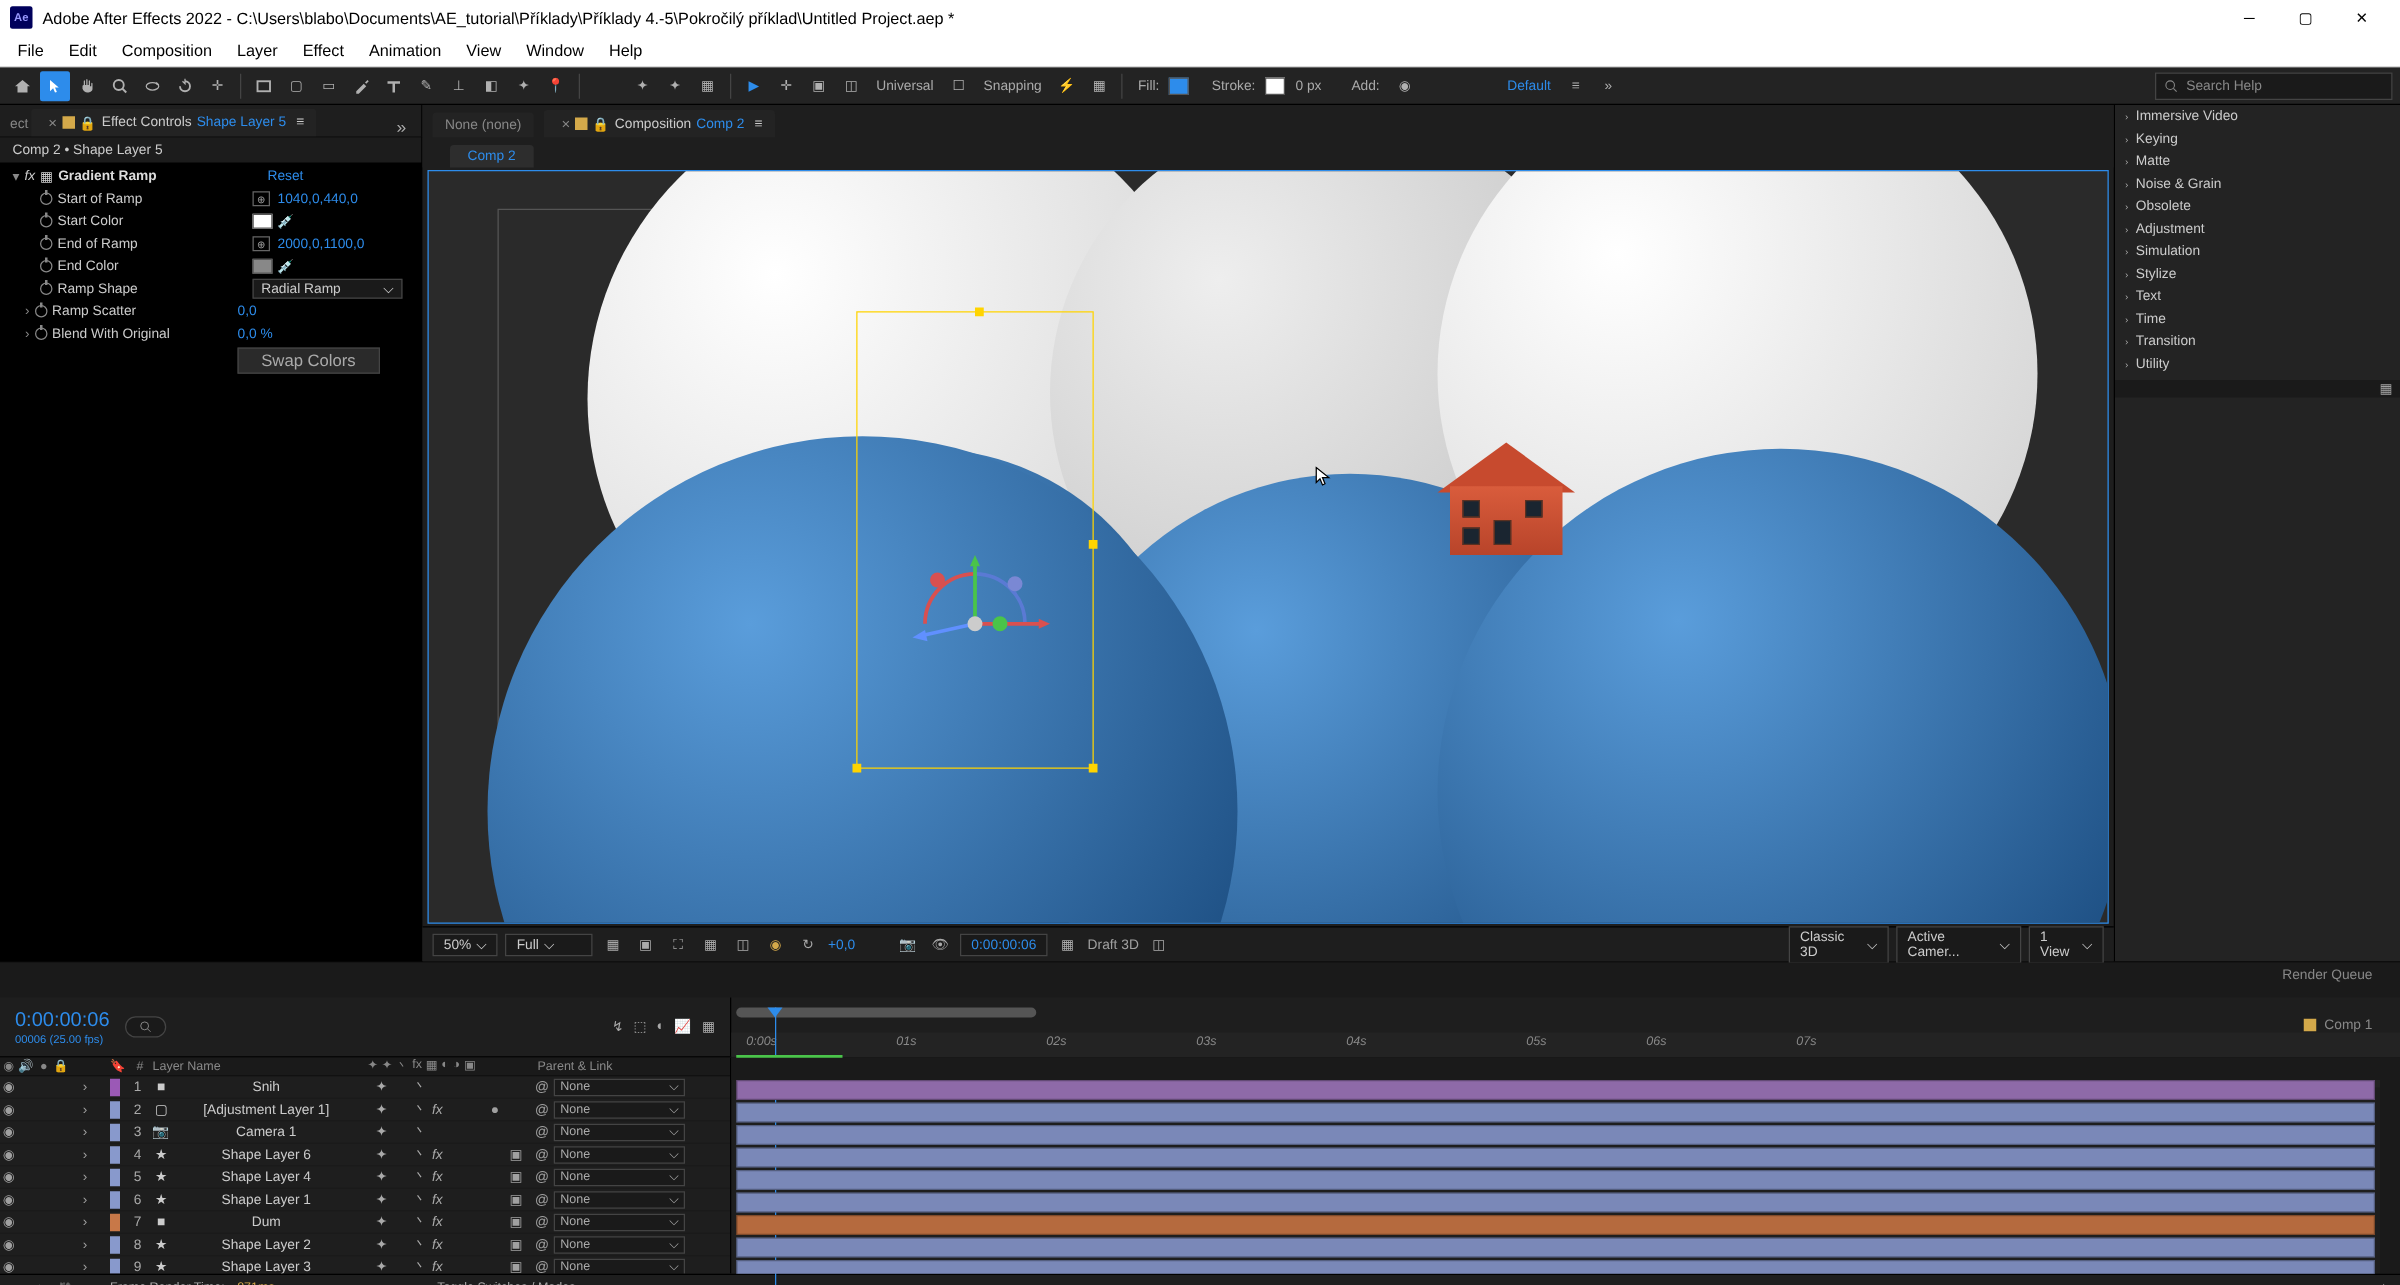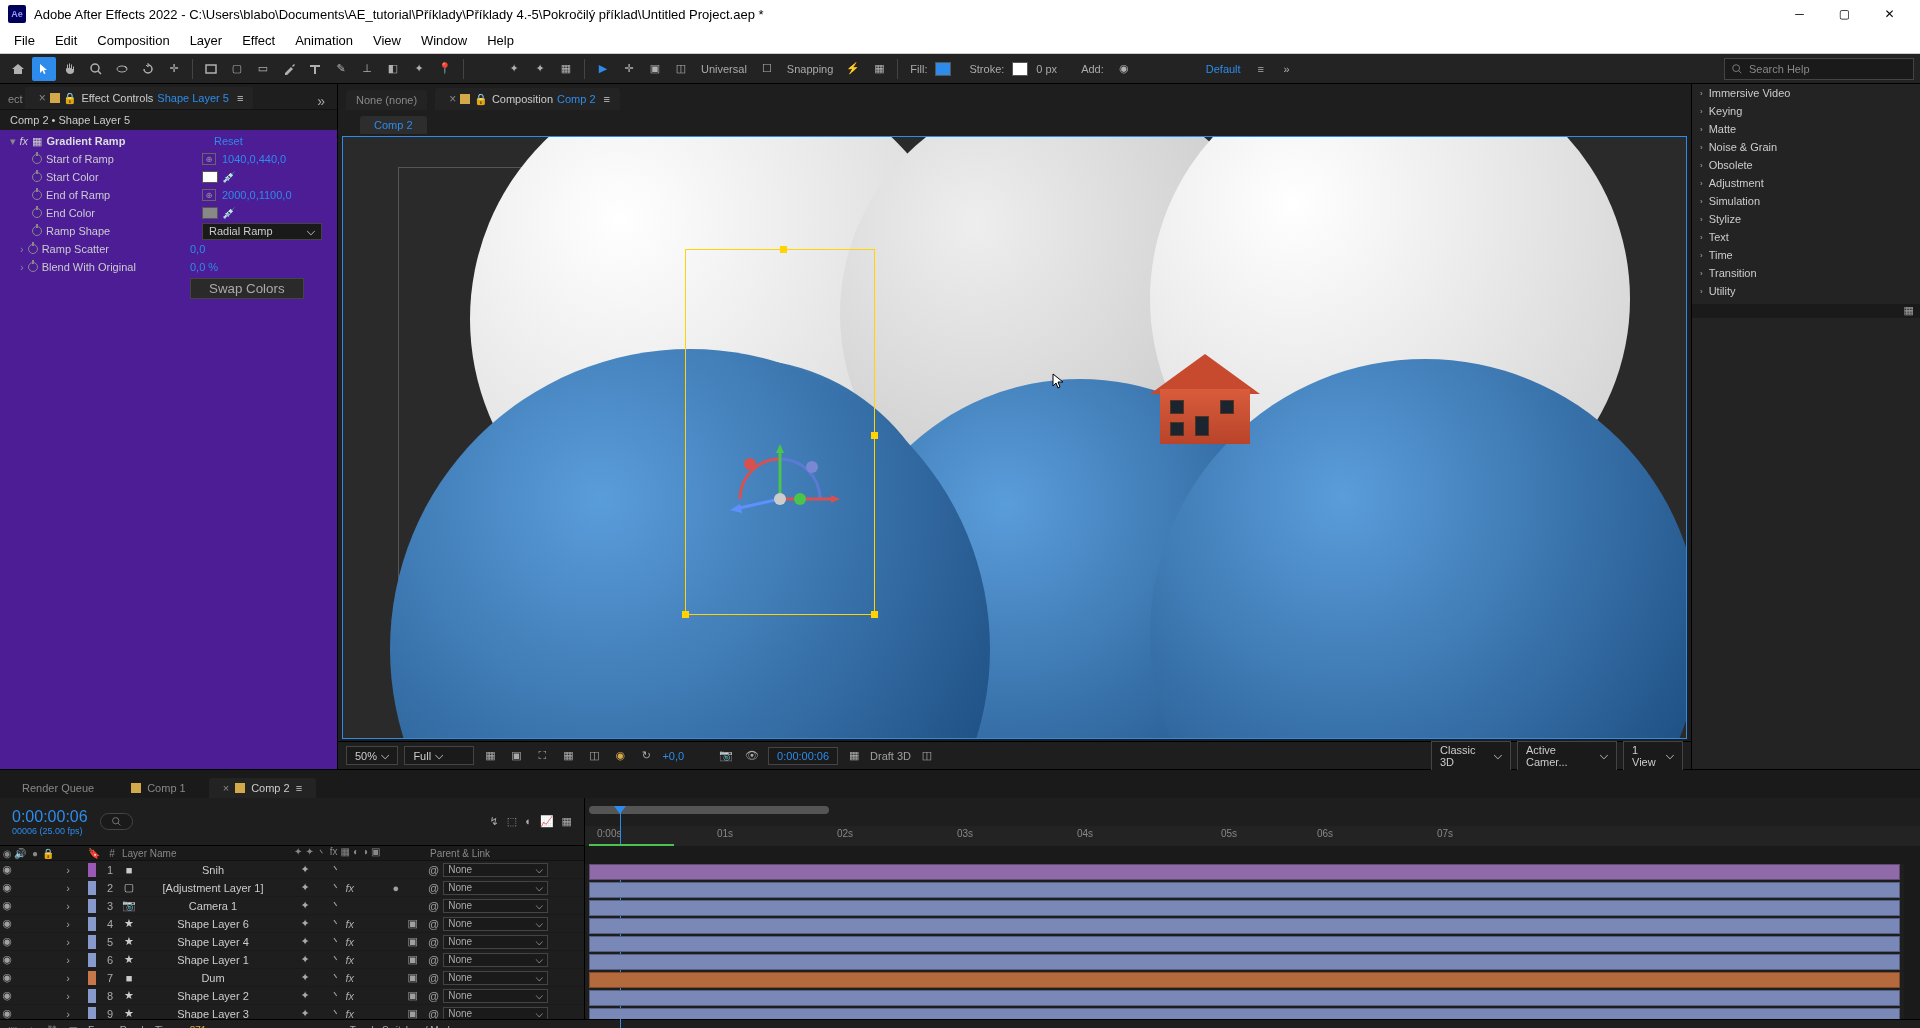--- a/index.html
+++ b/index.html
@@ -19,21 +19,21 @@
 .toolbar { background: #232323; height: 30px; display: flex; align-items: center; padding: 0 6px; gap: 2px; border-bottom: 1px solid #000;}
 .tool { width: 24px; height: 24px; display: flex; align-items: center; justify-content: center; color: #b0b0b0; border-radius: 2px;}
 .tool.active { background: #2d8ceb; color: #fff; }
 .tsep { width: 1px; height: 20px; background: #444; margin: 0 4px; }
 .toolbar .lbl { color: #aaa; font-size: 11px; margin: 0 6px; }
 .swatch { width: 16px; height: 14px; border: 1px solid #555; display: inline-block; }
 .search-help { background: #1a1a1a; border: 1px solid #444; height: 22px; width: 190px; display: flex; align-items: center; padding: 0 6px; margin-left: auto; color: #888; gap:6px;}
 
 
 .main { display: flex; height: 685px; }
-.left-panel { width: 338px; background: #4c1d95; display: flex; flex-direction: column; border-right: 1px solid #000;}
+.left-panel { width: 338px; background: #000000; display: flex; flex-direction: column; border-right: 1px solid #000;}
 .center-panel { flex: 1; background: #1e1e1e; display: flex; flex-direction: column; border-right: 1px solid #000;}
 .right-panel { width: 228px; background: #232323; display: flex; flex-direction: column; }
 
 
 .panel-tabs { height: 26px; background: #1e1e1e; display: flex; align-items: flex-end; padding: 0 6px; border-bottom: 1px solid #111;}
 .ptab { padding: 4px 10px; background: #232323; color: #888; font-size: 11px; display: flex; align-items: center; gap: 4px; border-radius: 3px 3px 0 0;}
 .ptab.active { color: #ccc; }
 .ptab .hl { color: #2d8ceb; }
 .ptab .close-x { color: #888; margin-left: 4px; font-size: 12px;}
 .panel-tabs .far-right { margin-left:auto; color: #aaa; font-size:14px; padding:0 6px;}
@@ -79,33 +79,33 @@
 .vf-icon { width: 20px; height: 20px; display: flex; align-items:center; justify-content:center; color: #aaa;}
 .vf-tc { background: #1a1a1a; border: 1px solid #444; padding: 2px 8px; color: #2d8ceb; font-size: 11px;}
 
 
 .r-item { height: 18px; display: flex; align-items: center; padding: 0 8px; gap: 6px; color: #ccc; font-size: 11px;}
 .r-item .chev { color: #aaa; font-size: 8px;}
 .r-panel-hdr { height: 28px; display: flex; align-items: center; padding: 0 12px; color: #ccc; font-size: 11px; background: #1e1e1e; margin-top: 2px;}
 
 
 .tl { height: 272px; background: #1e1e1e; display: flex; flex-direction: column; border-top: 1px solid #000;}
-.tl-tabs { height: 28px; background: #1a1a1a; display: flex; align-items: flex-end; padding: 0 8px; gap: 9px;}
+.tl-tabs { height: 28px; background: #1a1a1a; display: flex; align-items: flex-end; padding: 0 8px; gap: 20px; flex-direction: column;}
 .tl-tab { padding: 4px 14px; color: #888; display: flex; align-items: center; gap: 6px;}
 .tl-tab.active { background: #232323; color: #ccc; border-radius: 3px 3px 0 0;}
 .comp-mini { width:10px; height:10px; background:#d4a94a; display:inline-block;}
 .tl-header { height: 48px; display: flex; border-bottom: 1px solid #000;}
 .tl-left { width: 585px; border-right: 1px solid #000; display: flex; flex-direction: column;}
 .tl-left-top { height: 48px; display: flex; align-items: center; padding: 0 12px; gap: 12px;}
 .timecode-big { color: #2d8ceb; font-size: 16px; font-weight: 300;}
 .timecode-small { color: #2d8ceb; font-size: 9px; display:block;}
 .tl-ctrl-icons { display:flex; gap:8px; margin-left:auto; color: #aaa;}
 .tl-right { flex: 1; position: relative;}
 .tl-ruler { height: 20px; position: relative; background: #232323; margin-top: 28px;}
-.tl-ruler .tick { position: absolute; top: 2px; color: #888; font-size: 10px;}
+.tl-ruler .tick { position: absolute; top: 2px; color: #888; font-size: 10px; font-style: italic;}
 .work-area { position: absolute; top: 0; height: 8px; background: #555; border-radius: 4px;}
 .playhead { position: absolute; top: 8px; width: 1px; height: 240px; background: #2d8ceb;}
 .playhead::before { content: ''; position: absolute; top: 0; left: -6px; width: 0; height: 0; border-left: 6px solid transparent; border-right: 6px solid transparent; border-top: 8px solid #2d8ceb;}
 .tl-body { flex: 1; display: flex; overflow: hidden;}
 .tl-col-hdr { height: 18px; background: #1a1a1a; display: flex; align-items: center; font-size: 10px; color: #888; border-bottom:1px solid #111;}
 .layer-row { height: 18px; display: flex; align-items: center; font-size: 11px; border-bottom: 1px solid #1a1a1a;}
 .layer-row .c { display: flex; align-items: center; justify-content:center;}
 .eye-c { width: 14px;}
 .twirl-c { width: 28px; justify-content:flex-end; padding-right:4px;}
 .color-c { width: 16px;}

